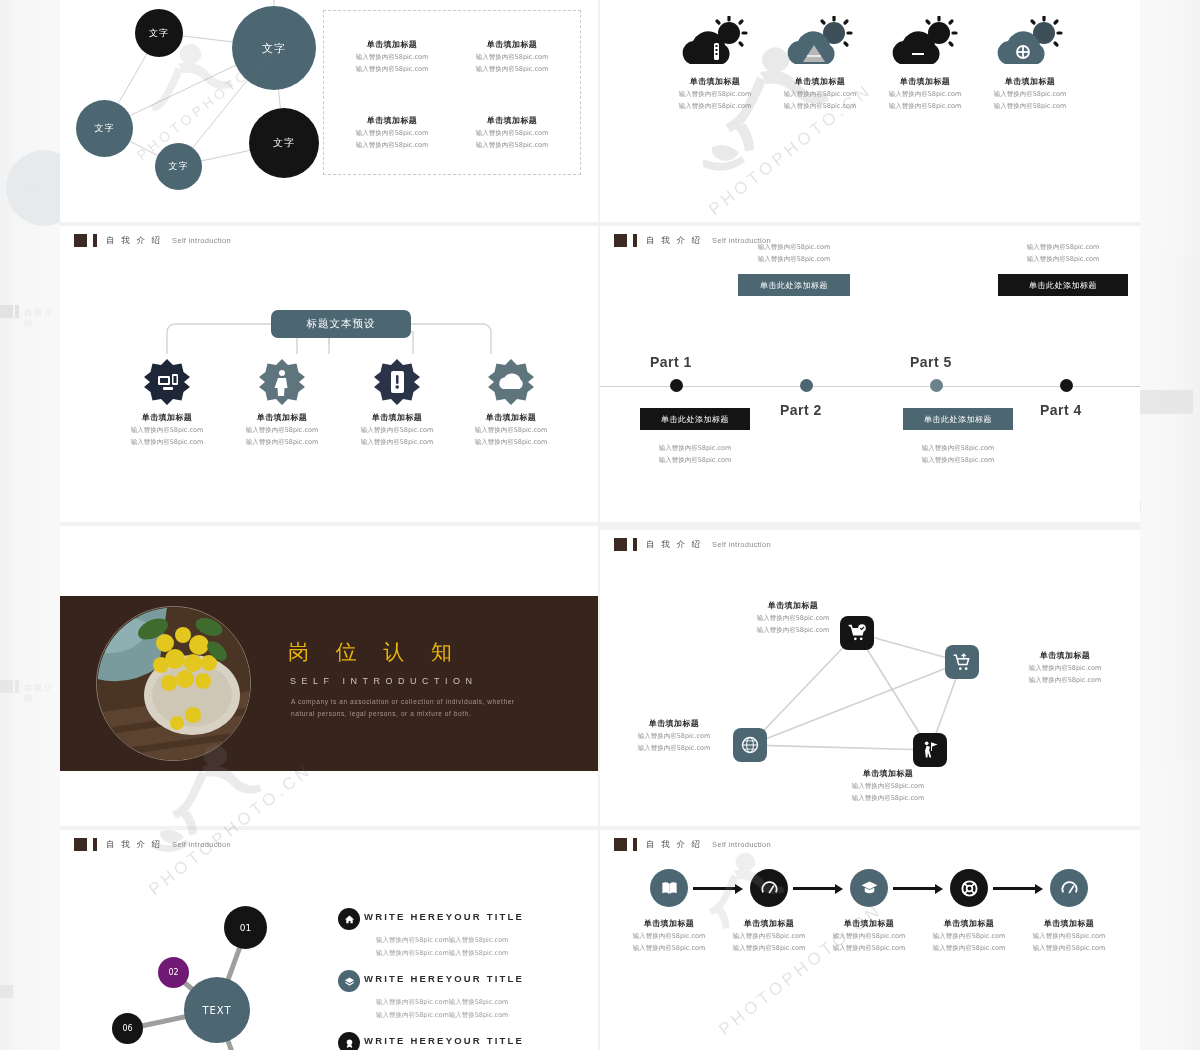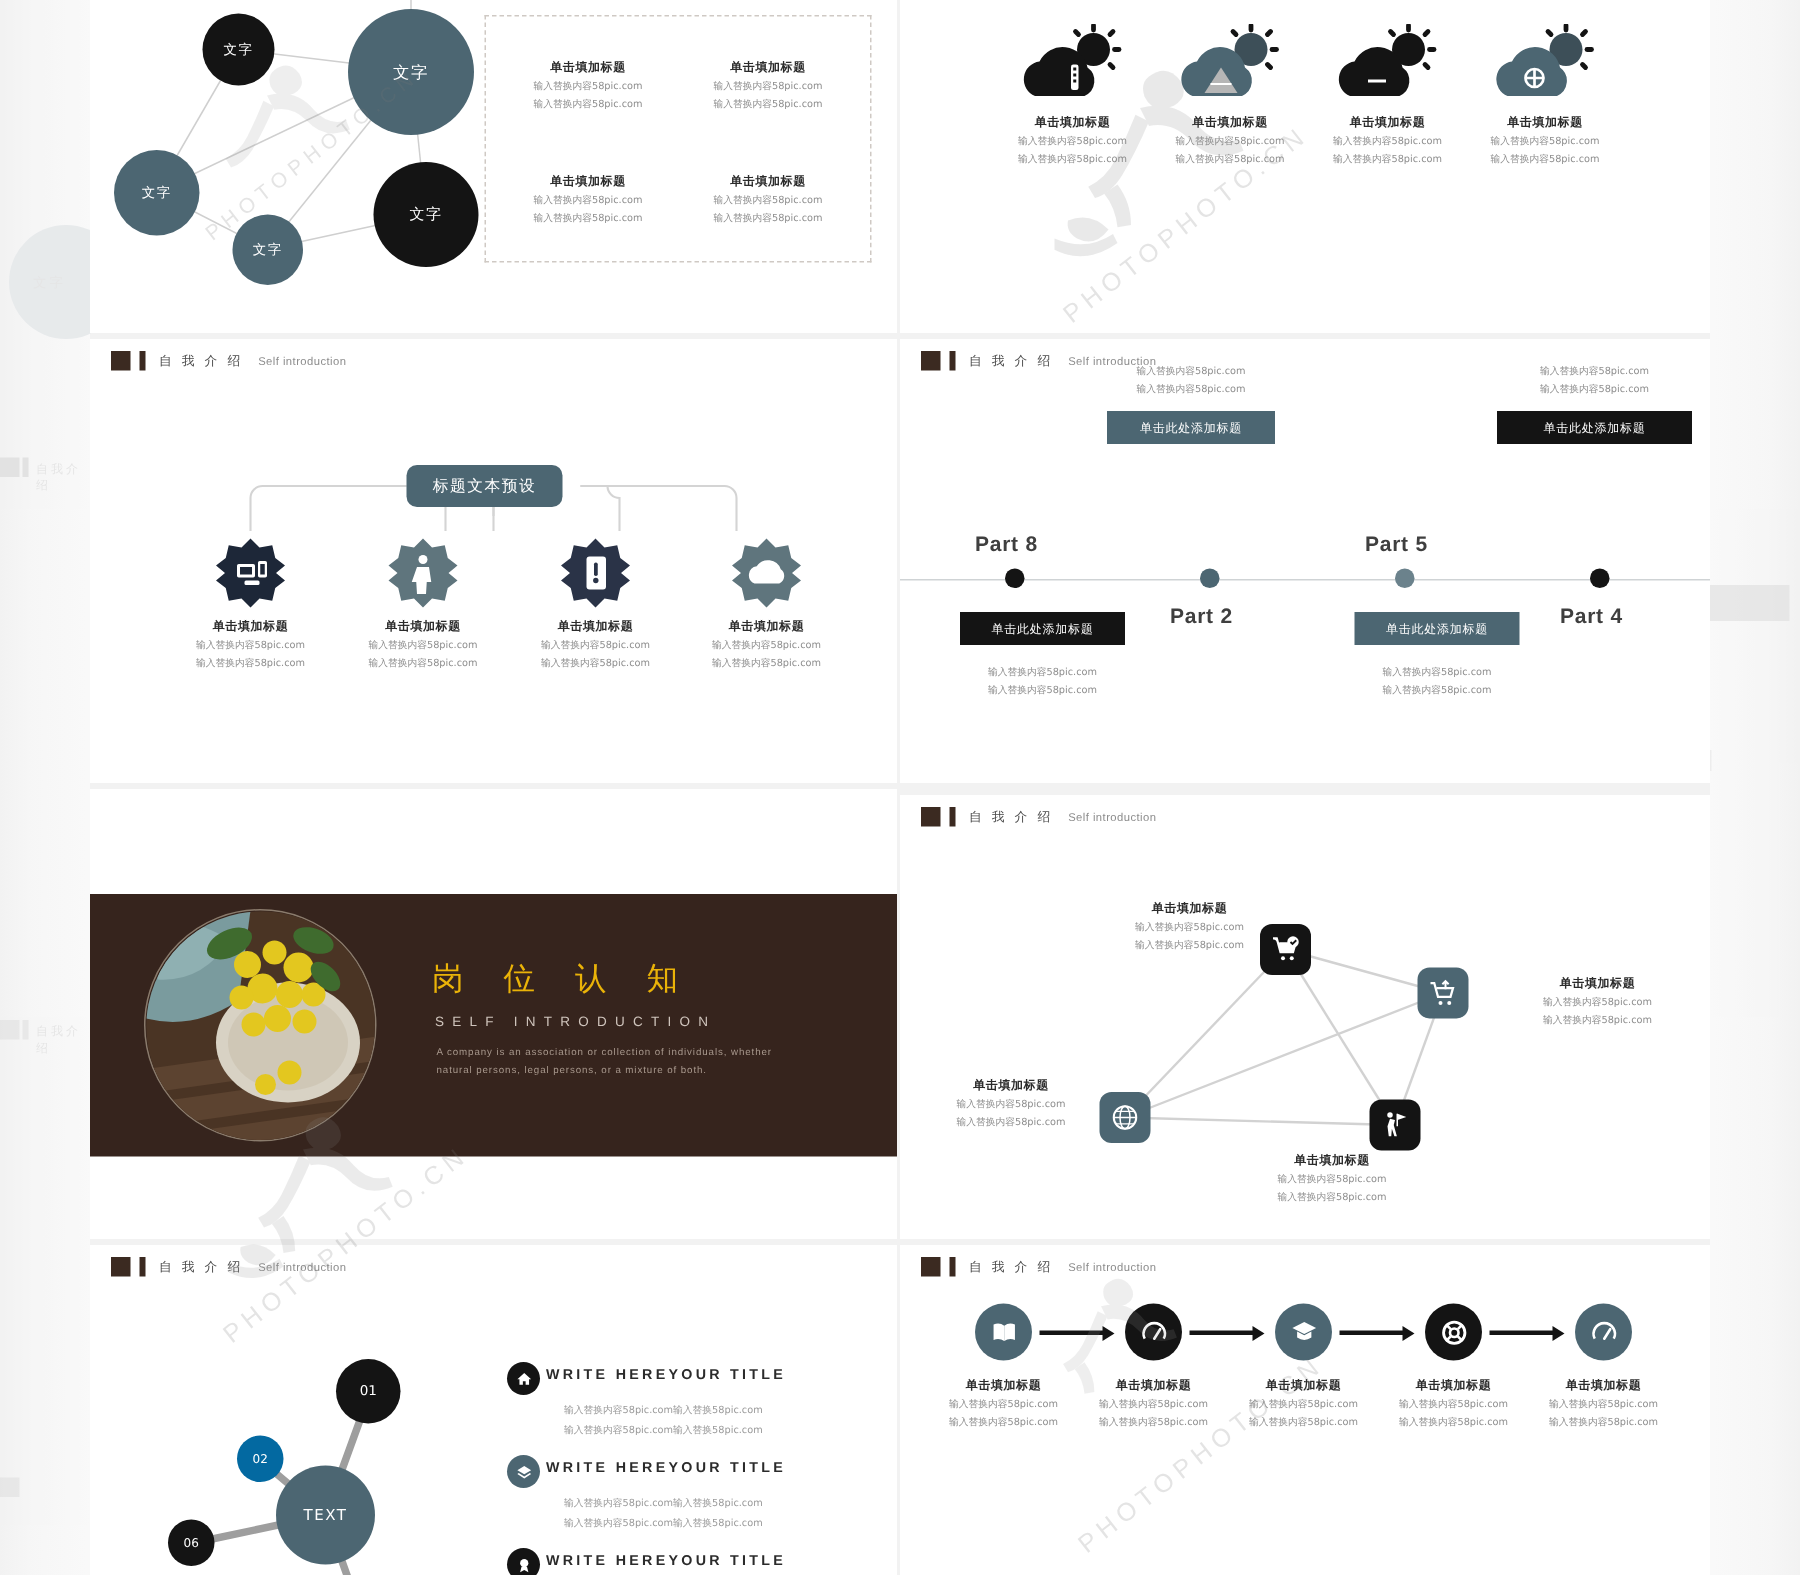--- a/index.html
+++ b/index.html
@@ -55,21 +55,21 @@
   .bub.dark { background: #141414; }
   .dotbox { position: absolute; left: 263px; top: 10px; width: 258px; height: 165px;
             border: 1px dashed #cfc9c4; }
   .dotcell { position: absolute; width: 120px; text-align: center; }
 
   
   .wcol { position: absolute; width: 120px; text-align: center; }
   .wicon { height: 62px; display: flex; align-items: center; justify-content: center; }
 
   
-  .tree-title { position: absolute; left: 211px; top: 84px; width: 104px; height: 28px;
+  .tree-title { position: absolute; left: 211px; top: 84px; width: 140px; height: 28px;
      background: #4c6672; border-radius: 7px; color: #fff; font-size: 10.5px;
      display: flex; align-items: center; justify-content: center; letter-spacing: 1px;
      font-family: "DejaVu Sans", sans-serif; }
   .burst { width: 48px; height: 48px; display: flex; align-items: center; justify-content: center; }
   .tcol { position: absolute; width: 120px; text-align: center; top: 132px; }
 
   
   .tl-axis { position: absolute; left: 0; right: 0; top: 160px; height: 1px; background: #cfd3d5; }
   .tl-dot { position: absolute; width: 13px; height: 13px; border-radius: 50%; top: 153px; }
   .tl-part { position: absolute; font-size: 14px; font-weight: bold; color: #3f3f3f;
@@ -401,21 +401,21 @@
       <span class="head-en">Self introduction</span>
     </div>
 
     <div class="tl-axis"></div>
 
     <div class="tl-dot" style="left:70px;background:#141414;"></div>
     <div class="tl-dot" style="left:200px;background:#4c6672;"></div>
     <div class="tl-dot" style="left:330px;background:#6b828c;"></div>
     <div class="tl-dot" style="left:460px;background:#141414;"></div>
 
-    <div class="tl-part" style="left:50px;top:128px;">Part 8</div>
+    <div class="tl-part" style="left:50px;top:128px;">Part 1</div>
     <div class="tl-part" style="left:180px;top:176px;">Part 2</div>
     <div class="tl-part" style="left:310px;top:128px;">Part 5</div>
     <div class="tl-part" style="left:440px;top:176px;">Part 4</div>
 
     <div class="rib-wrap" style="left:40px;top:182px;width:110px;">
       <div class="ribbon dk" style="width:110px;position:relative;">单击此处添加标题</div>
       <div class="center" style="margin-top:14px;">
         <div class="item-line">输入替换内容58pic.com</div>
         <div class="item-line">输入替换内容58pic.com</div>
       </div>
@@ -587,21 +587,21 @@
         <line x1="157" y1="180" x2="172" y2="222"></line>
       </g>
     </svg>
 
     <div class="hub-c" style="left:124px;top:147px;width:66px;height:66px;background:#4c6672;font-size:10px;letter-spacing:1px;">
       <span>TEXT</span>
     </div>
     <div class="hub-c" style="left:164px;top:76px;width:43px;height:43px;background:#141414;font-size:9px;">
       <span>01</span>
     </div>
-    <div class="hub-c" style="left:98px;top:127px;width:31px;height:31px;background:#0369a1;font-size:8px;">
+    <div class="hub-c" style="left:98px;top:127px;width:31px;height:31px;background:#701a75;font-size:8px;">
       <span>02</span>
     </div>
     <div class="hub-c" style="left:52px;top:183px;width:31px;height:31px;background:#141414;font-size:8px;">
       <span>06</span>
     </div>
 
     <div class="list-row" style="top:78px;width:250px;">
       <div class="list-ic" style="background:#141414;top:0;">
         <svg width="11" height="11" viewBox="0 0 24 24" fill="#fff">
             <path d="M12 3 L22 12 h-3 v8 h-5 v-5 h-4 v5 H5 v-8 H2 Z"></path>

